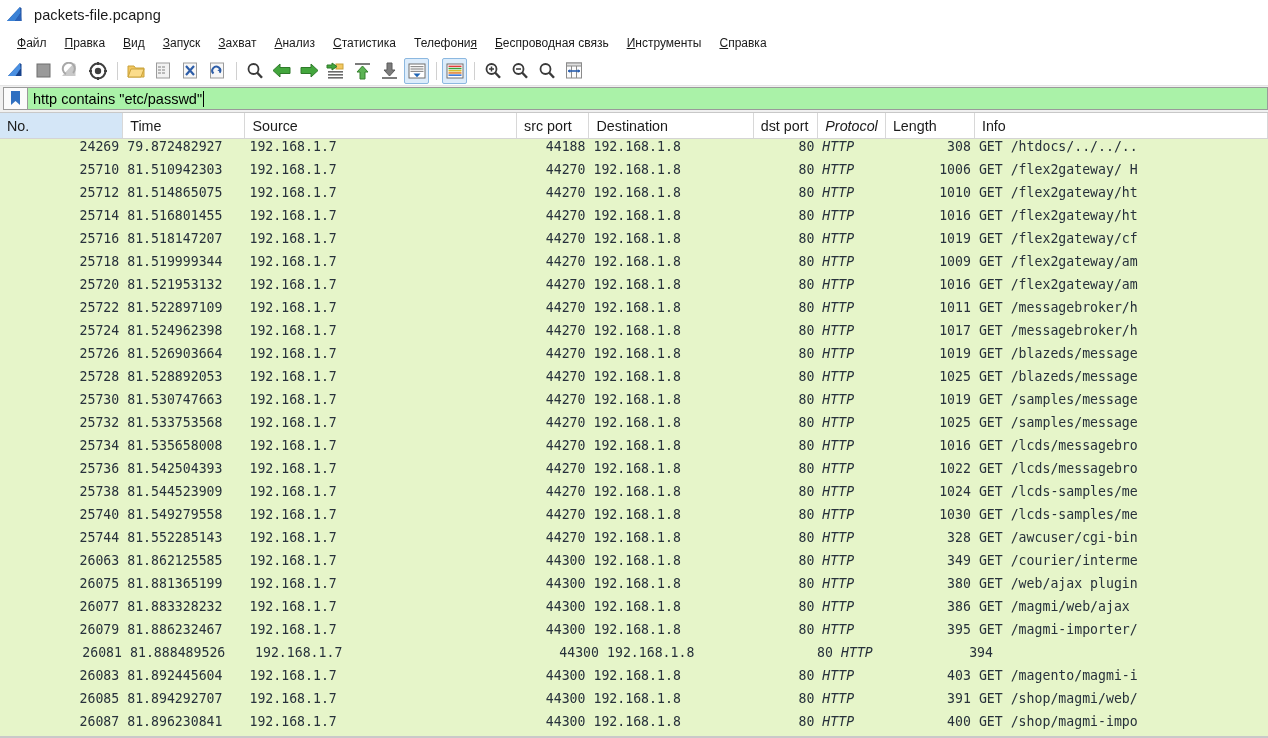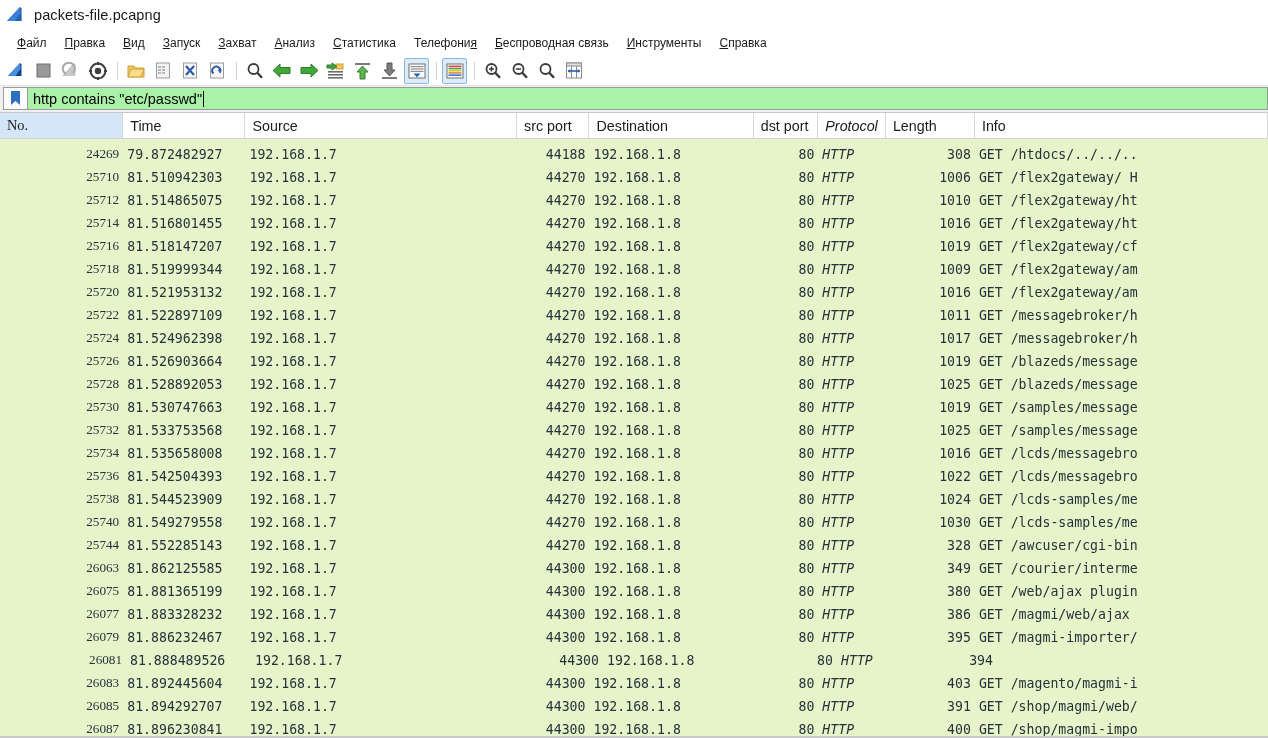--- a/index.html
+++ b/index.html
@@ -141,29 +141,29 @@
     flex: 1 1 auto;
     overflow: hidden;
     background: #e6f5c9;
     font-family: "DejaVu Sans Mono", monospace;
     font-size: 13.2px;
     color: #27313b;
   }
   .row {
     height: 23px;
     display: flex;
-    align-items: flex-end;
+    align-items: flex-start;
     white-space: nowrap;
   }
   .row .c {
     overflow: hidden;
     white-space: nowrap;
     padding: 0 4px;
   }
-  .c-no     { width: 126px; text-align: right; font-family: Liberation Serif, serif; }
+  .c-no     { width: 126px; text-align: right; }
   .c-time   { width: 125px; text-align: left; padding-left: 4px; }
   .c-src    { width: 278px; text-align: left; padding-left: 10px; }
   .c-sport  { width: 74px;  text-align: right; }
   .c-dst    { width: 168px; text-align: left; padding-left: 10px; }
   .c-dport  { width: 66px;  text-align: right; }
   .c-proto  { width: 69px;  text-align: left; padding-left: 6px; font-style: italic; }
   .c-len    { width: 91px;  text-align: right; }
   .c-info   { width: 300px; text-align: left; padding-left: 10px; }
 
   

